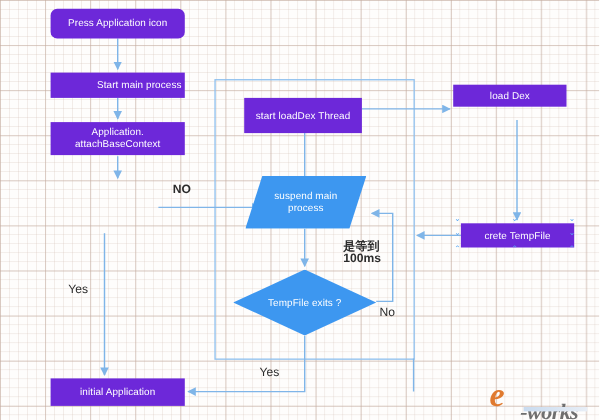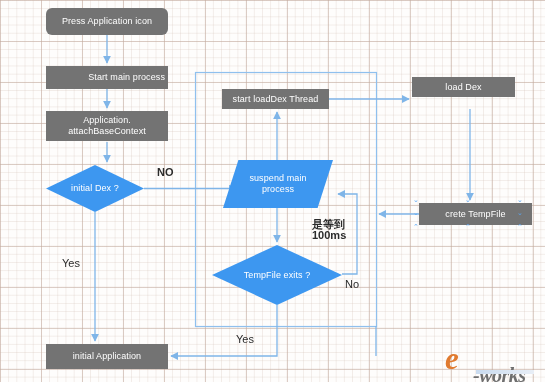--- a/index.html
+++ b/index.html
@@ -40,21 +40,21 @@
   }
   
   .node {
     position: absolute;
     box-sizing: border-box;
     display: flex;
     align-items: center;
     justify-content: center;
     text-align: center;
     color: #ffffff;
-    background: #737373;
+    background: #6d28d9;
     font-size: 9px;
     line-height: 11px;
     letter-spacing: 0.1px;
     white-space: pre-line;
     z-index: 4;
   }
   .node.rounded { border-radius: 6px; }
   .node.shape-parallelogram,
   .node.shape-diamond {
     background: transparent;
@@ -189,40 +189,36 @@
 
   <div class="node" style="left:46px;top:66px;width:122px;height:23px;justify-content:flex-end;">
     <span class="label">Start main process</span>
   </div>
 
   <div class="node" style="left:46px;top:111px;width:122px;height:30px;">
     <span class="label">Application.
 attachBaseContext</span>
   </div>
 
-  <div class="node shape-diamond" style="left:46px;top:165px;width:98px;height:47px;">
-    <span class="fill"></span>
-    <span class="label">initial Dex ?</span>
-  </div>
-
-  <div class="node" style="left:222px;top:89px;width:107px;height:20px;">
+
+  <div class="node" style="left:222px;top:89px;width:107px;height:32px;">
     <span class="label">start loadDex Thread</span>
   </div>
 
   <div class="node" style="left:412px;top:77px;width:103px;height:20px;">
     <span class="label">load Dex</span>
   </div>
 
   <div class="node shape-parallelogram" style="left:223px;top:160px;width:110px;height:48px;">
     <span class="fill"></span>
     <span class="label">suspend main
 process</span>
   </div>
 
-  <div class="node" style="left:419px;top:203px;width:113px;height:22px;">
+  <div class="node" style="left:419px;top:203px;width:103px;height:22px;">
     <span class="label">crete TempFile</span>
   </div>
 
   <div class="handles" style="left:413px;top:197px;width:115px;height:34px;">
     <span class="handle" style="left:0px;top:0px;">⌄</span>
     <span class="handle" style="left:52px;top:0px;">⌄</span>
     <span class="handle" style="left:104px;top:0px;">⌄</span>
     <span class="handle" style="left:0px;top:13px;">⌄</span>
     <span class="handle" style="left:104px;top:13px;">⌄</span>
     <span class="handle" style="left:0px;top:27px;">⌃</span>

